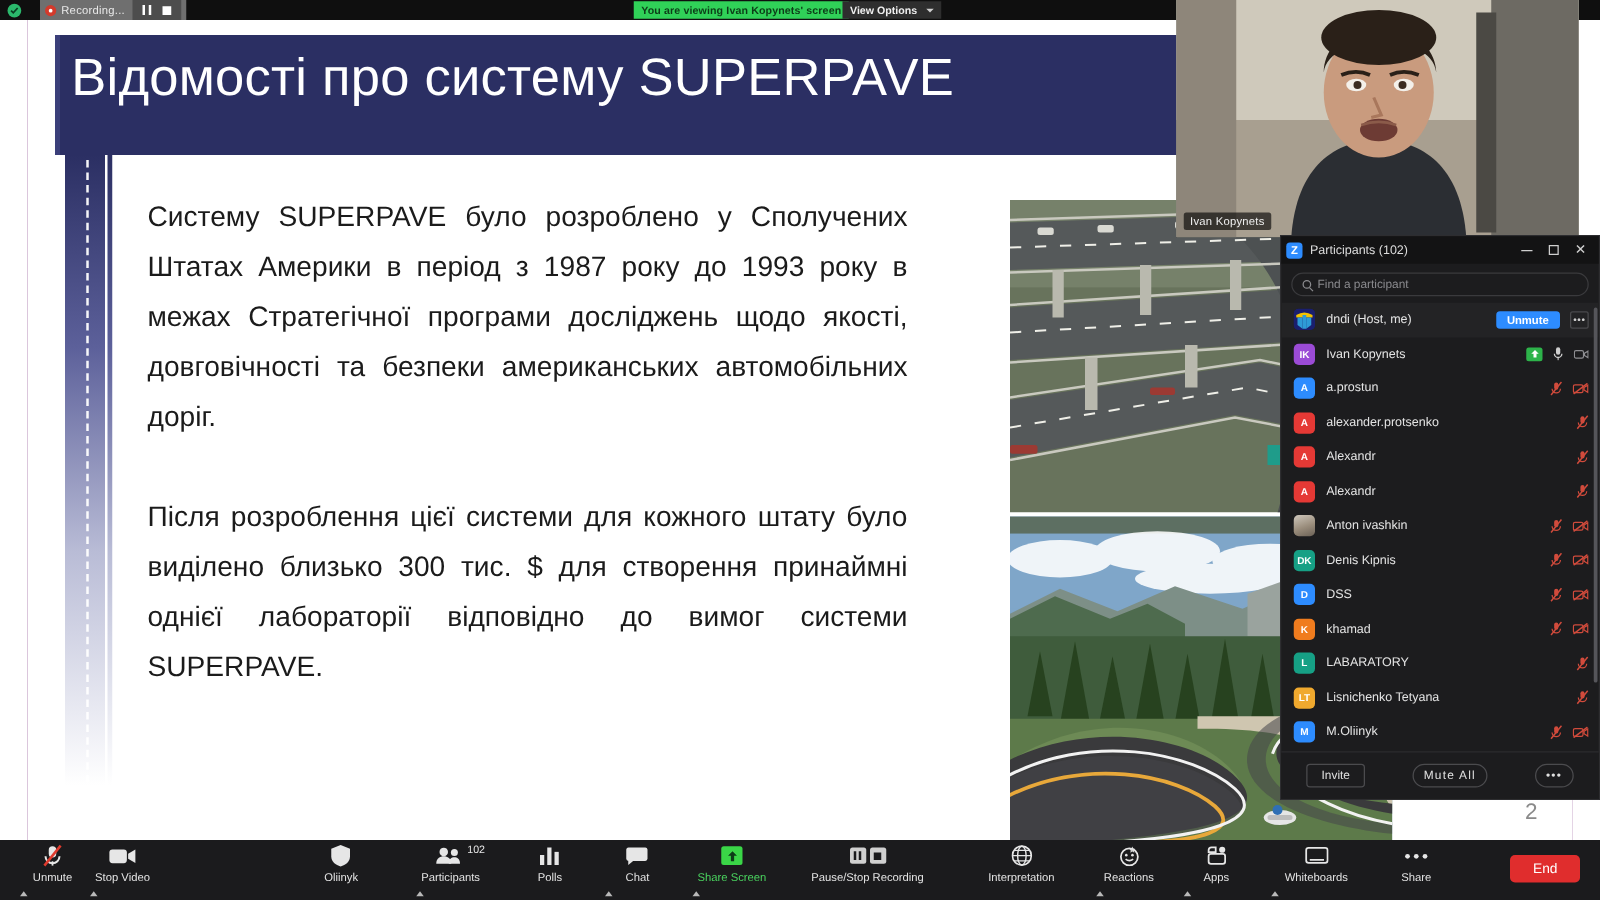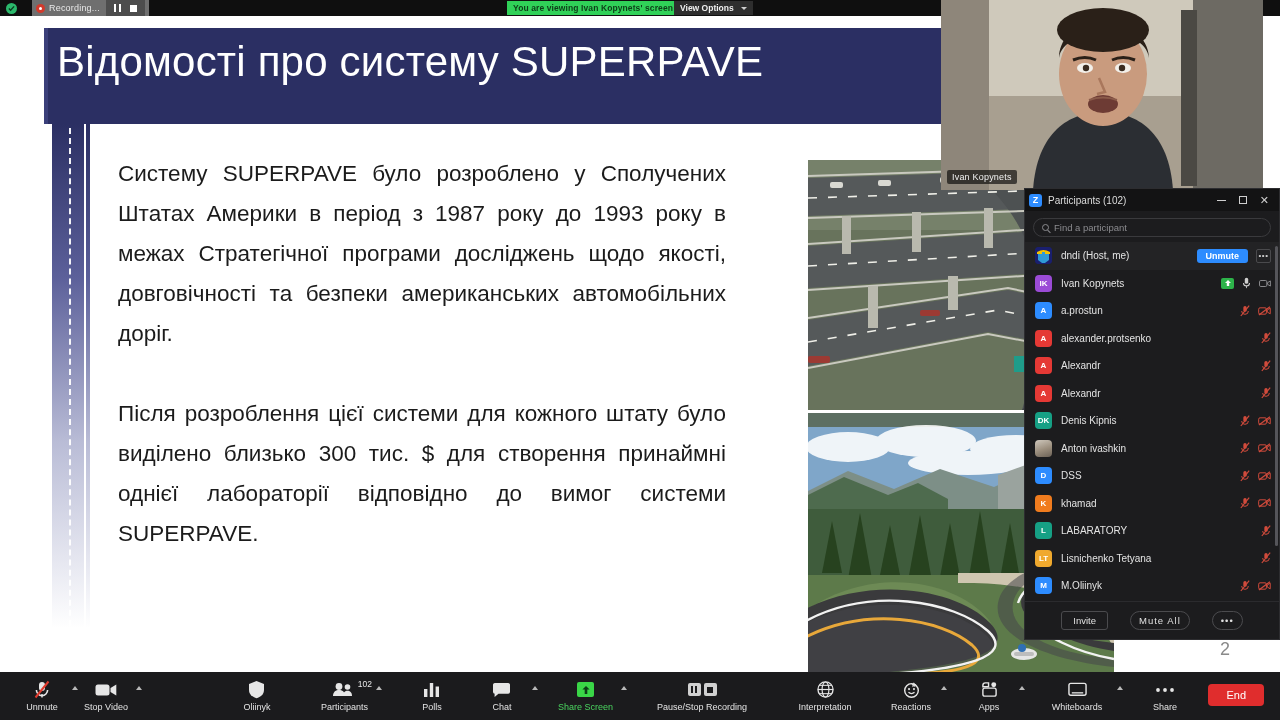--- a/index.html
+++ b/index.html
@@ -193,21 +193,21 @@
     width: 15px; height: 14px; border: 1px solid #4a4a4d; border-radius: 2px;
     color: #cfcfcf; font-size: 8px; display: flex; align-items: center;
     justify-content: center; letter-spacing: .5px;
   }
   .gbadge {
     width: 13px; height: 11px; background: #2db34a; border-radius: 2px;
     display: flex; align-items: center; justify-content: center;
   }
   .pp-foot {
     height: 38px; display: flex; align-items: center; justify-content: center;
-    gap: 22px; border-top: 1px solid #2b2b2e; flex: 0 0 auto; background: #1c1c1e;
+    gap: 38px; border-top: 1px solid #2b2b2e; flex: 0 0 auto; background: #1c1c1e;
   }
   .pfbtn {
     border: 1px solid #4b4b4e; background: transparent; color: #e0e0e0;
     font-size: 9.5px; border-radius: 3px; padding: 3px 11px;
     font-family: "Liberation Sans", sans-serif;
   }
   .pfbtn.round { border-radius: 11px; padding: 3px 8px; letter-spacing: 1px; }
   .pp-scroll {
     position: absolute; right: 1px; top: 4px; width: 3px; height: 300px;
     background: #55555a; border-radius: 2px;
@@ -224,21 +224,21 @@
     display: flex; flex-direction: column; align-items: center; justify-content: center;
     min-width: 56px; padding: 0 6px; position: relative;
   }
   .tb-ico { height: 19px; display: flex; align-items: center; justify-content: center; color: #e6e6e6; }
   .tb-lbl { color: #e3e3e3; font-size: 9px; margin-top: 3px; white-space: nowrap; }
   .tb-item.green .tb-lbl { color: #4ad45f; }
   .caret-up {
     width: 0; height: 0; border-left: 3.5px solid transparent; border-right: 3.5px solid transparent;
     border-bottom: 4px solid #b9b9b9; margin-left: 2px; align-self: flex-start; margin-top: 6px;
   }
-  .tb-group { display: flex; align-items: flex-start; }
+  .tb-group { display: flex; align-items: flex-start; flex-direction: column; }
   .pcount {
     position: absolute; top: -1px; right: 2px; color: #e6e6e6; font-size: 8.5px;
   }
   .end-btn {
     position: absolute; right: 16px; top: 12px;
     background: #e02d2d; color: #fff; font-size: 11px; border: 0;
     border-radius: 4px; padding: 5px 18px; font-family: "Liberation Sans", sans-serif; text-align: center;
   }
   .share-green { width: 17px; height: 15px; background: #3ad647; border-radius: 2px;
                  display:flex; align-items:center; justify-content:center; }
@@ -544,39 +544,39 @@
         <div class="prow-icons">
           <svg width="10" height="12" viewBox="0 0 12 14">
             <rect x="4" y="1" width="4" height="7" rx="2" fill="#d14b3c"></rect>
             <path d="M2 7 a4 4 0 0 0 8 0" stroke="#d14b3c" stroke-width="1.2" fill="none"></path>
             <line x1="1" y1="13" x2="11" y2="0.5" stroke="#d14b3c" stroke-width="1.4"></line>
           </svg>
         </div>
       </div>
 
       <div class="prow">
-        <div class="av" style="background:#16a085">DK</div>
-        <div class="pname">Denis Kipnis</div>
+        <div class="av photo-av"></div>
+        <div class="pname">Anton ivashkin</div>
         <div class="prow-icons">
           <svg width="10" height="12" viewBox="0 0 12 14">
             <rect x="4" y="1" width="4" height="7" rx="2" fill="#d14b3c"></rect>
             <path d="M2 7 a4 4 0 0 0 8 0" stroke="#d14b3c" stroke-width="1.2" fill="none"></path>
             <line x1="1" y1="13" x2="11" y2="0.5" stroke="#d14b3c" stroke-width="1.4"></line>
           </svg>
           <svg width="13" height="10" viewBox="0 0 14 11">
             <rect x="0.6" y="2" width="8.5" height="7" rx="1.5" stroke="#d14b3c" stroke-width="1.1" fill="none"></rect>
             <path d="M10 4.4 L13.3 2.4 L13.3 8.6 L10 6.6 Z" fill="none" stroke="#d14b3c" stroke-width="1.1"></path>
             <line x1="0.8" y1="10" x2="13" y2="0.8" stroke="#d14b3c" stroke-width="1.3"></line>
           </svg>
         </div>
       </div>
 
       <div class="prow">
-        <div class="av photo-av"></div>
-        <div class="pname">Anton ivashkin</div>
+        <div class="av" style="background:#16a085">DK</div>
+        <div class="pname">Denis Kipnis</div>
         <div class="prow-icons">
           <svg width="10" height="12" viewBox="0 0 12 14">
             <rect x="4" y="1" width="4" height="7" rx="2" fill="#d14b3c"></rect>
             <path d="M2 7 a4 4 0 0 0 8 0" stroke="#d14b3c" stroke-width="1.2" fill="none"></path>
             <line x1="1" y1="13" x2="11" y2="0.5" stroke="#d14b3c" stroke-width="1.4"></line>
           </svg>
           <svg width="13" height="10" viewBox="0 0 14 11">
             <rect x="0.6" y="2" width="8.5" height="7" rx="1.5" stroke="#d14b3c" stroke-width="1.1" fill="none"></rect>
             <path d="M10 4.4 L13.3 2.4 L13.3 8.6 L10 6.6 Z" fill="none" stroke="#d14b3c" stroke-width="1.1"></path>
             <line x1="0.8" y1="10" x2="13" y2="0.8" stroke="#d14b3c" stroke-width="1.3"></line>

